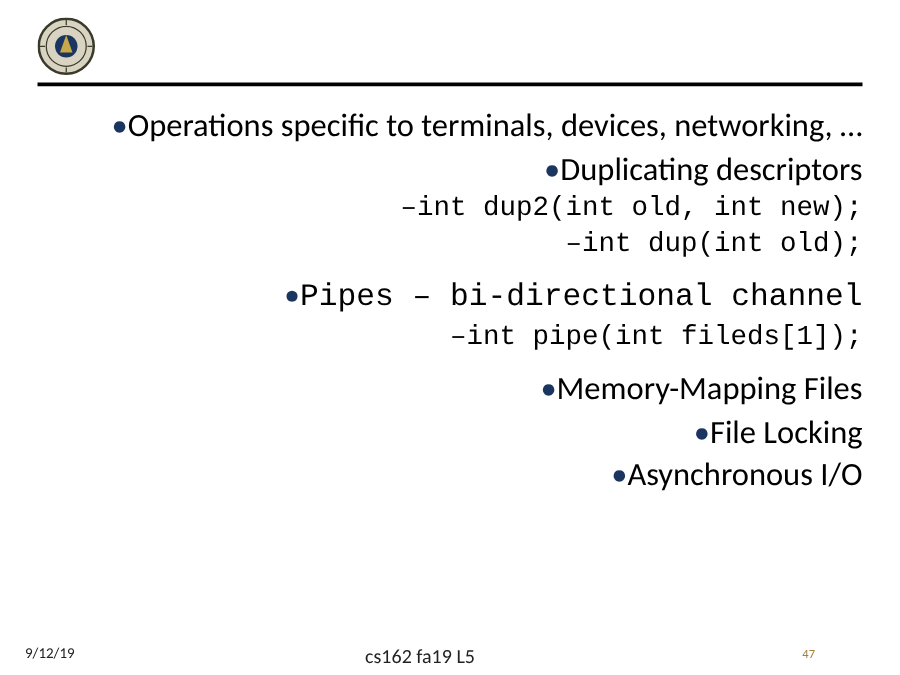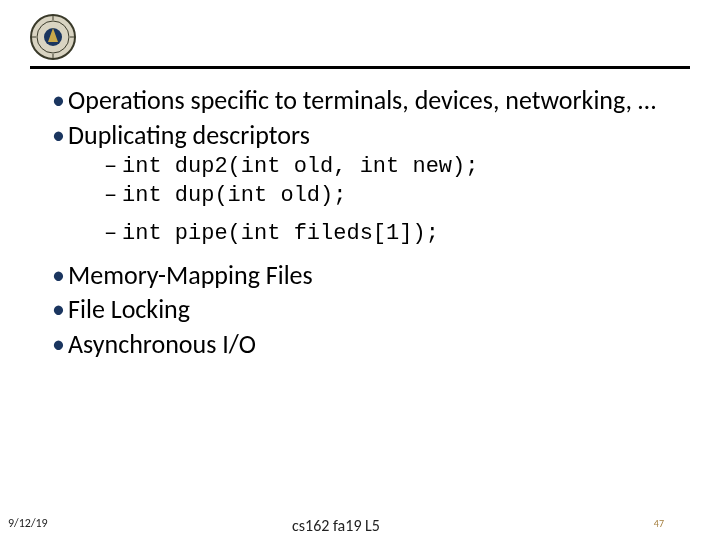--- a/index.html
+++ b/index.html
@@ -30,20 +30,21 @@
   }
   .seal {
     width: 46px;
     height: 46px;
     flex: 0 0 46px;
     position: relative;
   }
   .seal svg { display:block; }
   .content {
     padding-left: 6px;
+    text-align: right;
   }
   .b1 {
     font-size: 26px;
     color: #000;
     margin-left: 16px;
     text-indent: -16px;
     padding-left: 16px;
     line-height: 1.18;
     margin-bottom: 4px;
   }
@@ -71,21 +72,21 @@
     display:inline-block;
     width:18px;
     text-indent:0;
   }
   .group-gap { height: 10px; }
   .footer {
     position: absolute;
     bottom: 10px;
     left: 0;
     width: 672px;
-    padding: 0 8px;
+    padding: 0 20px;
     display: flex;
     justify-content: space-between;
     align-items: baseline;
     font-size: 12px;
     color: #222;
   }
   .footer .center {
     position:absolute;
     left:50%;
     transform:translateX(-50%);
@@ -113,20 +114,21 @@
       </svg>
     </div>
   </div>
 
   <div class="content">
     <div class="b1"><span class="bullet">•</span><span>Operations specific to terminals, devices, networking, …</span></div>
     <div class="b1"><span class="bullet">•</span><span>Duplicating descriptors</span></div>
     <div class="b2"><span class="dash">–</span><span>int dup2(int old, int new);</span></div>
     <div class="b2"><span class="dash">–</span><span>int dup(int old);</span></div>
     <div class="group-gap"></div>
+    <div class="b1 mono"><span class="bullet" style="font-family:Calibri,Arial,sans-serif">•</span><span>Pipes – bi-directional channel</span></div>
     <div class="b2"><span class="dash">–</span><span>int pipe(int fileds[1]);</span></div>
     <div class="group-gap"></div>
     <div class="b1"><span class="bullet">•</span><span>Memory-Mapping Files</span></div>
     <div class="b1"><span class="bullet">•</span><span>File Locking</span></div>
     <div class="b1"><span class="bullet">•</span><span>Asynchronous I/O</span></div>
   </div>
 </div>
 
 <div class="footer">
   <span>9/12/19</span>

